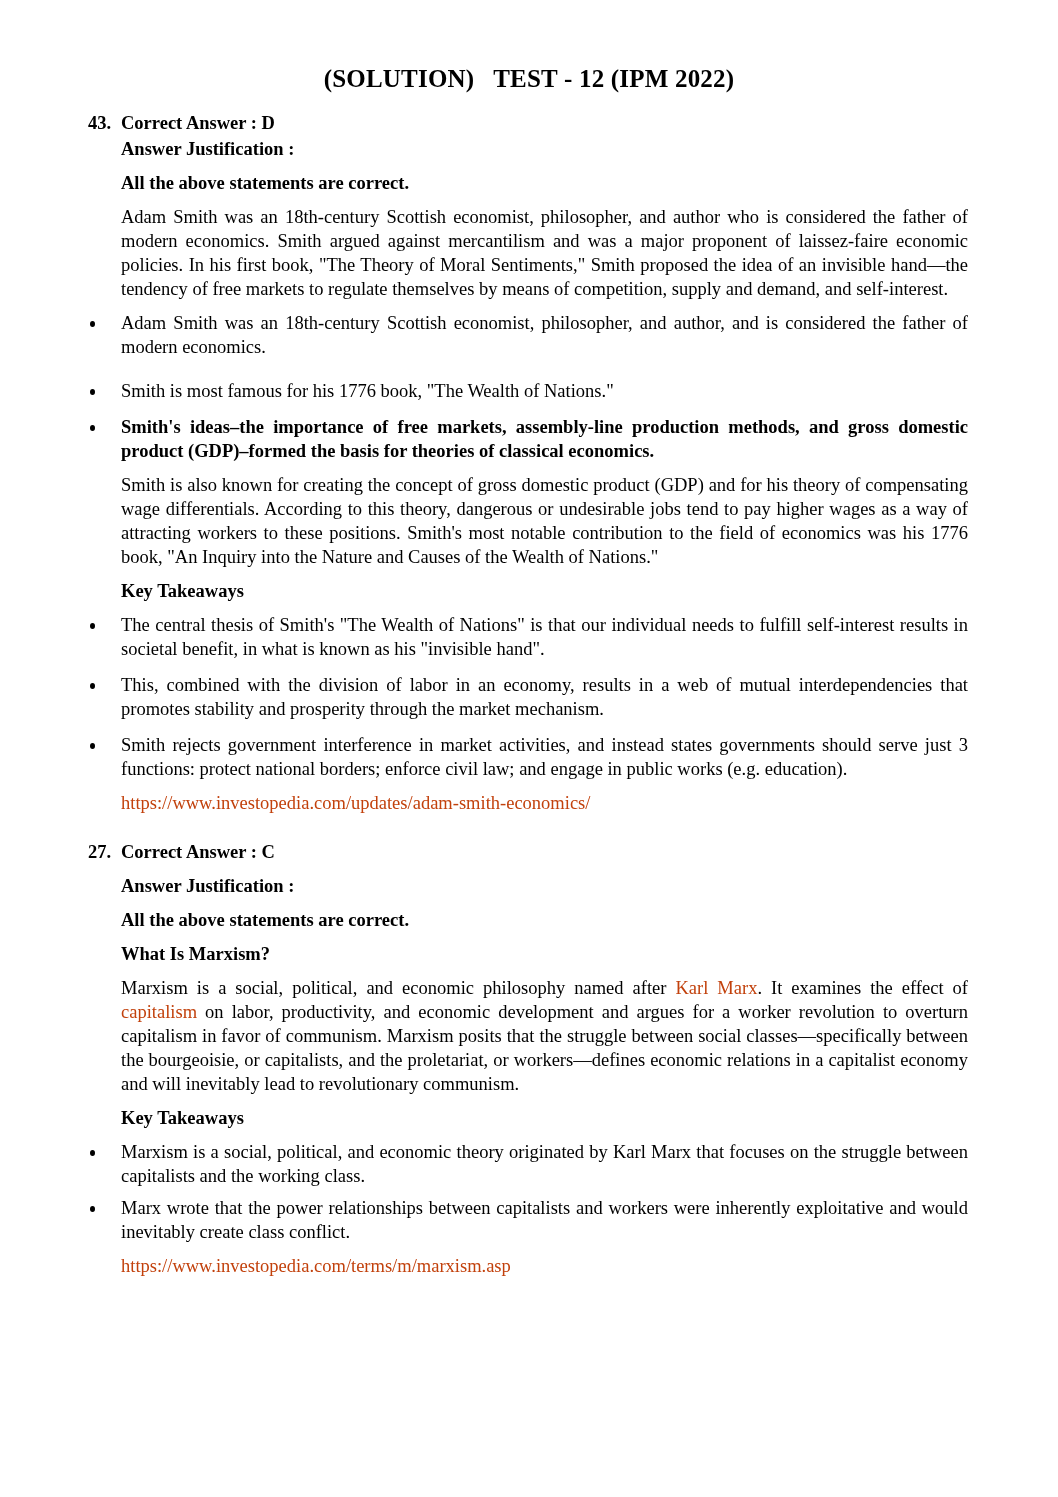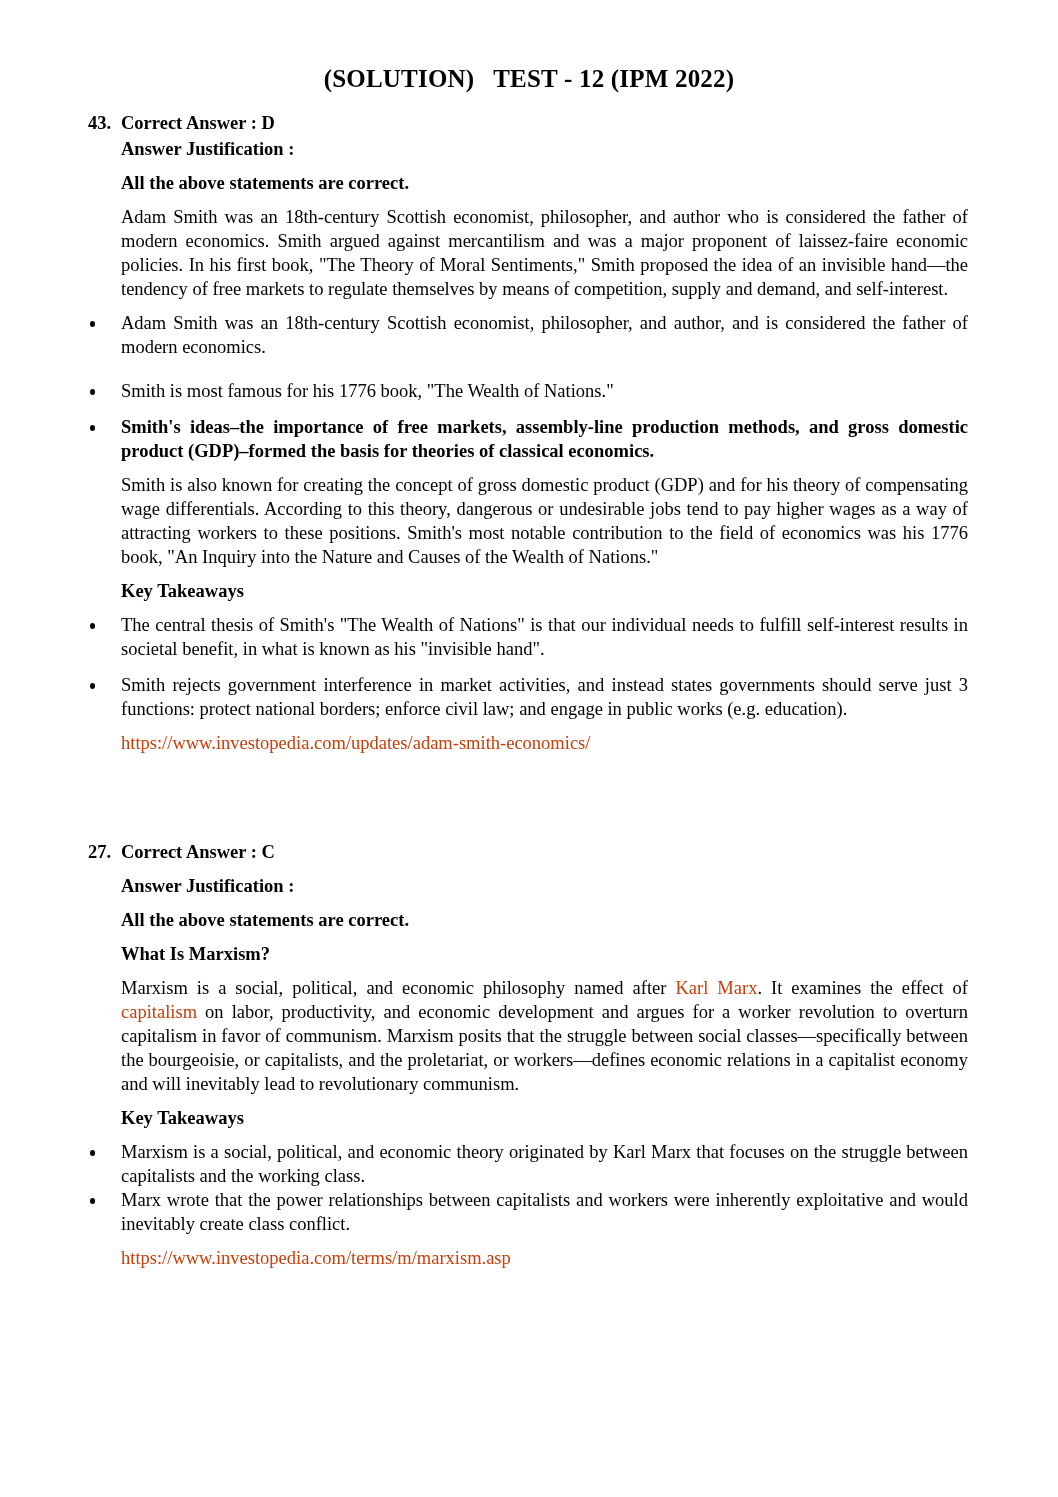--- a/index.html
+++ b/index.html
@@ -46,37 +46,38 @@
   <div class="indent para" style="margin-top:10px;">Adam Smith was an 18th-century Scottish economist, philosopher, and author who is considered the father of modern economics. Smith argued against mercantilism and was a major proponent of laissez-faire economic policies. In his first book, "The Theory of Moral Sentiments," Smith proposed the idea of an invisible hand—the tendency of free markets to regulate themselves by means of competition, supply and demand, and self-interest.</div>
   <ul class="bul indent" style="margin-top:10px;">
     <li><span class="dot"></span><span>Adam Smith was an 18th-century Scottish economist, philosopher, and author, and is considered the father of modern economics.</span></li>
     <li style="margin-top:20px;"><span class="dot"></span><span>Smith is most famous for his 1776 book, "The Wealth of Nations."</span></li>
     <li class="bold" style="margin-top:12px;"><span class="dot"></span><span>Smith's ideas–the importance of free markets, assembly-line production methods, and gross domestic product (GDP)–formed the basis for theories of classical economics.</span></li>
   </ul>
   <div class="indent para" style="margin-top:10px;">Smith is also known for creating the concept of gross domestic product (GDP) and for his theory of compensating wage differentials. According to this theory, dangerous or undesirable jobs tend to pay higher wages as a way of attracting workers to these positions. Smith's most notable contribution to the field of economics was his 1776 book, "An Inquiry into the Nature and Causes of the Wealth of Nations."</div>
   <div class="indent bold" style="margin-top:10px;">Key Takeaways</div>
   <ul class="bul indent" style="margin-top:10px;">
     <li><span class="dot"></span><span>The central thesis of Smith's "The Wealth of Nations" is that our individual needs to fulfill self-interest results in societal benefit, in what is known as his "invisible hand".</span></li>
+    <li style="margin-top:12px;"><span class="dot"></span><span>This, combined with the division of labor in an economy, results in a web of mutual interdependencies that promotes stability and prosperity through the market mechanism.</span></li>
     <li style="margin-top:12px;"><span class="dot"></span><span>Smith rejects government interference in market activities, and instead states governments should serve just 3 functions: protect national borders; enforce civil law; and engage in public works (e.g. education).</span></li>
   </ul>
   <div class="indent" style="margin-top:10px;">
     <a class="link" href="#">https://www.investopedia.com/updates/adam-smith-economics/</a>
   </div>
 </div>
 
 <div class="q" style="top:840px;">
   <div class="qhead">
     <span class="qnum">27.</span>
     <span>Correct Answer : C</span>
   </div>
   <div class="indent bold" style="margin-top:10px;">Answer Justification :</div>
   <div class="indent bold" style="margin-top:10px;">All the above statements are correct.</div>
   <div class="indent bold" style="margin-top:10px;">What Is Marxism?</div>
   <div class="indent para" style="margin-top:10px;"><span>Marxism is a social, political, and economic philosophy named after </span><a class="link" href="#">Karl Marx</a><span>. It examines the effect of </span><a class="link" href="#">capitalism</a><span> on labor, productivity, and economic development and argues for a worker revolution to overturn capitalism in favor of communism. Marxism posits that the struggle between social classes—specifically between the bourgeoisie, or capitalists, and the proletariat, or workers—defines economic relations in a capitalist economy and will inevitably lead to revolutionary communism.</span></div>
   <div class="indent bold" style="margin-top:10px;">Key Takeaways</div>
   <ul class="bul indent" style="margin-top:10px;">
     <li><span class="dot"></span><span>Marxism is a social, political, and economic theory originated by Karl Marx that focuses on the struggle between capitalists and the working class.</span></li>
-    <li style="margin-top:0;"><span class="dot"></span><span>Marx wrote that the power relationships between capitalists and workers were inherently exploitative and would inevitably create class conflict.</span></li>
+    <li style="margin-top:8px;"><span class="dot"></span><span>Marx wrote that the power relationships between capitalists and workers were inherently exploitative and would inevitably create class conflict.</span></li>
   </ul>
   <div class="indent" style="margin-top:10px;">
     <a class="link" href="#">https://www.investopedia.com/terms/m/marxism.asp</a>
   </div>
 </div>
 
 </body></html>

